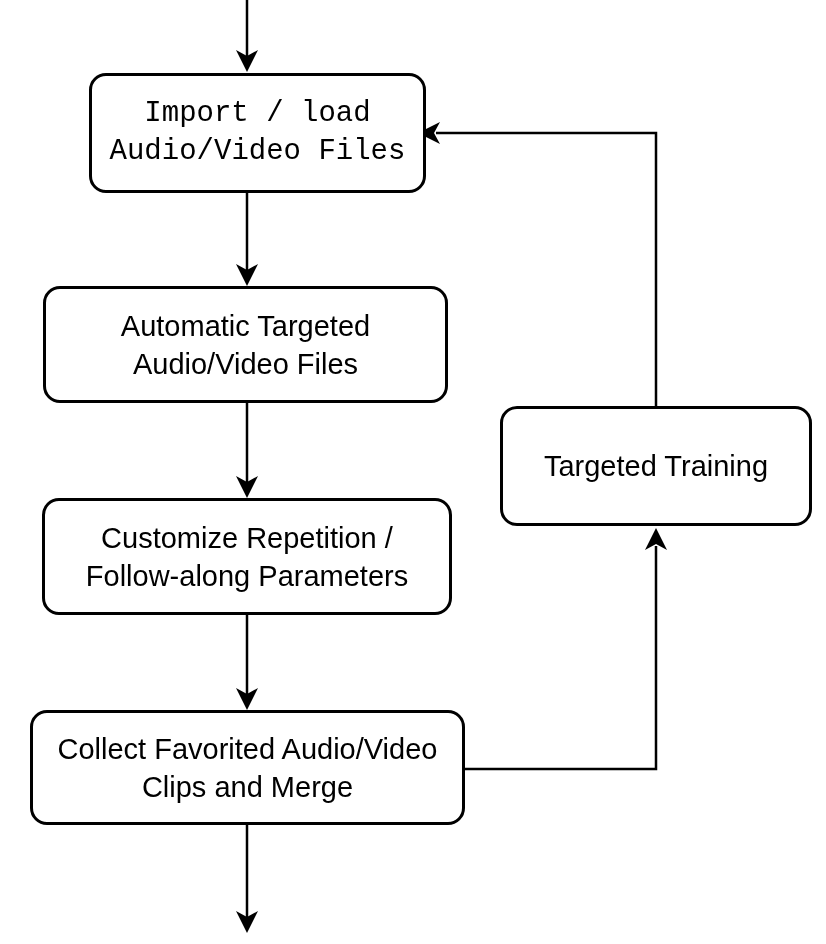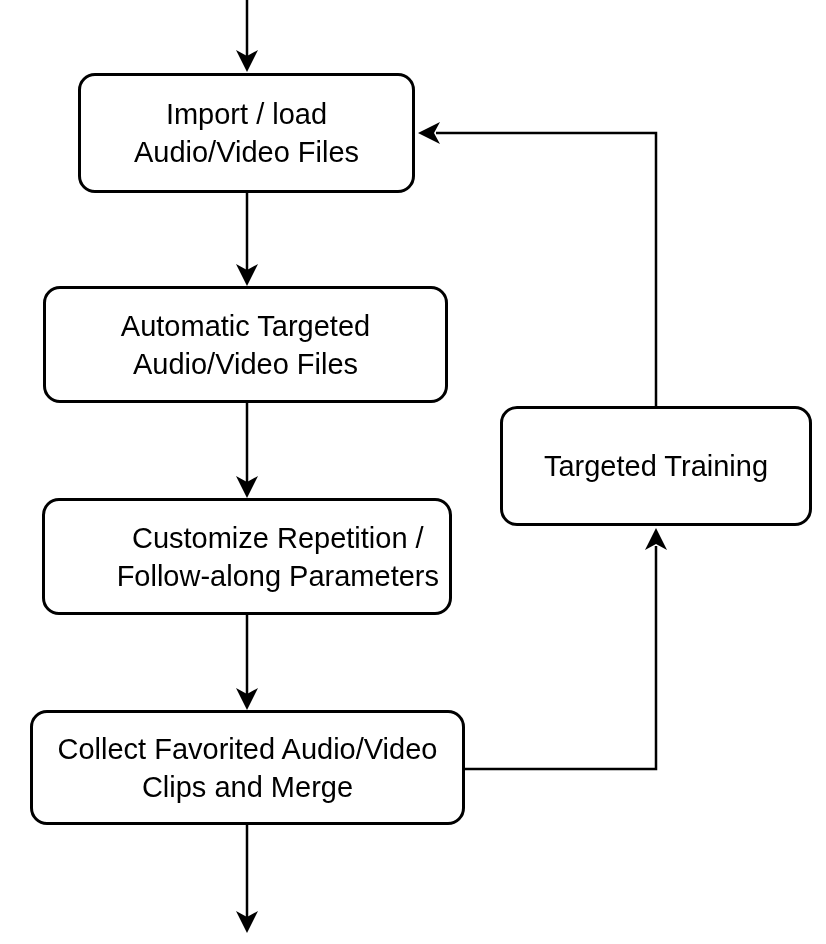--- a/index.html
+++ b/index.html
@@ -67,31 +67,31 @@
     <line class="edge-line" x1="247" y1="825" x2="247" y2="919"></line>
     <polygon class="arrowhead" points="247,933 236,911 247,917 258,911"></polygon>
 
     <path class="edge-line" d="M 465 769 L 656 769 L 656 546"></path>
     <polygon class="arrowhead" points="656,528 645,550 656,544 667,550"></polygon>
 
     <path class="edge-line" d="M 656 406 L 656 133 L 436 133"></path>
     <polygon class="arrowhead" points="418,133 440,122 434,133 440,144"></polygon>
   </svg>
 
-  <div class="node" style="left:78px; top:73px; width:337px; height:120px;">
+  <div class="node" style="left:89px; top:73px; width:337px; height:120px;font-family:Liberation Mono, monospace;">
     <span class="node-label">Import / load
 Audio/Video Files</span>
   </div>
 
   <div class="node" style="left:43px; top:286px; width:405px; height:117px;">
     <span class="node-label">Automatic Targeted
 Audio/Video Files</span>
   </div>
 
-  <div class="node" style="left:42px; top:498px; width:410px; height:117px;justify-content:flex-end;">
+  <div class="node" style="left:42px; top:498px; width:410px; height:117px;">
     <span class="node-label">Customize Repetition /
 Follow-along Parameters</span>
   </div>
 
   <div class="node" style="left:500px; top:406px; width:312px; height:120px;">
     <span class="node-label">Targeted Training</span>
   </div>
 
   <div class="node" style="left:30px; top:710px; width:435px; height:115px;">
     <span class="node-label">Collect Favorited Audio/Video

